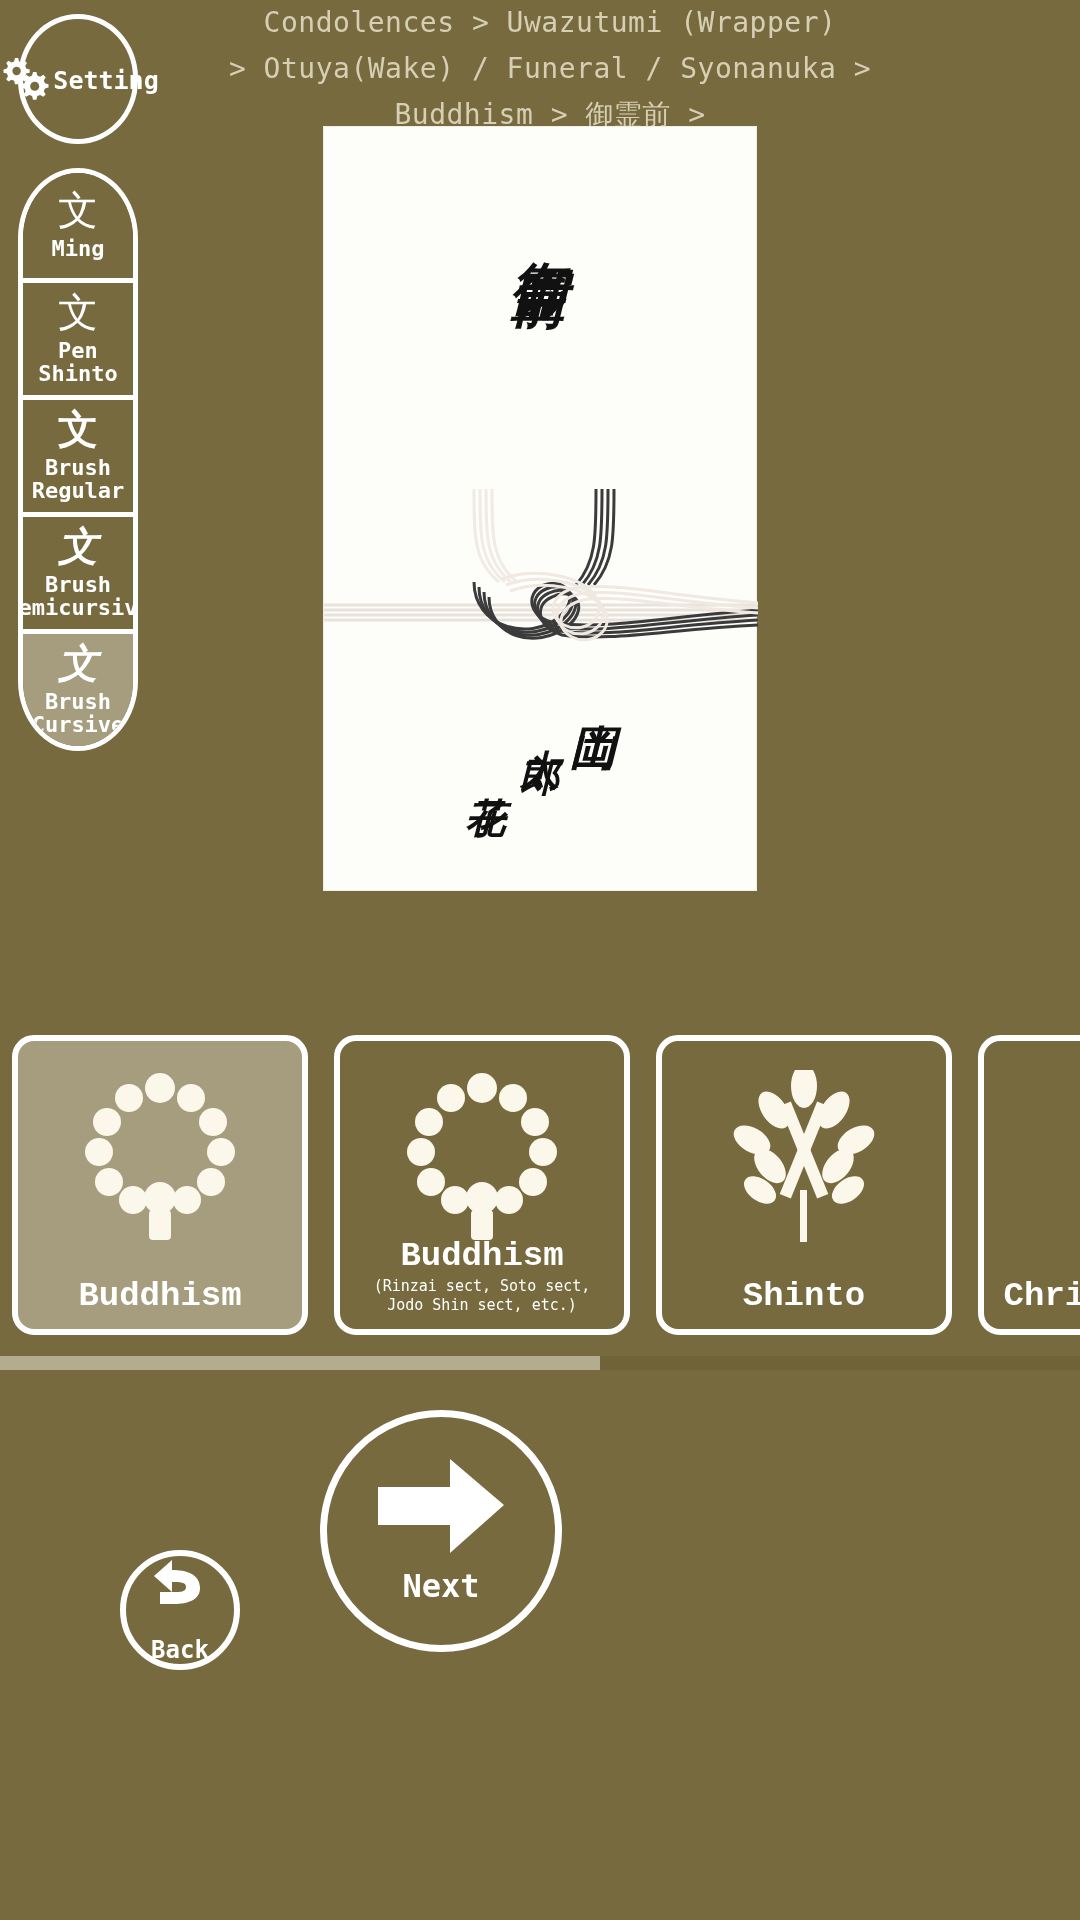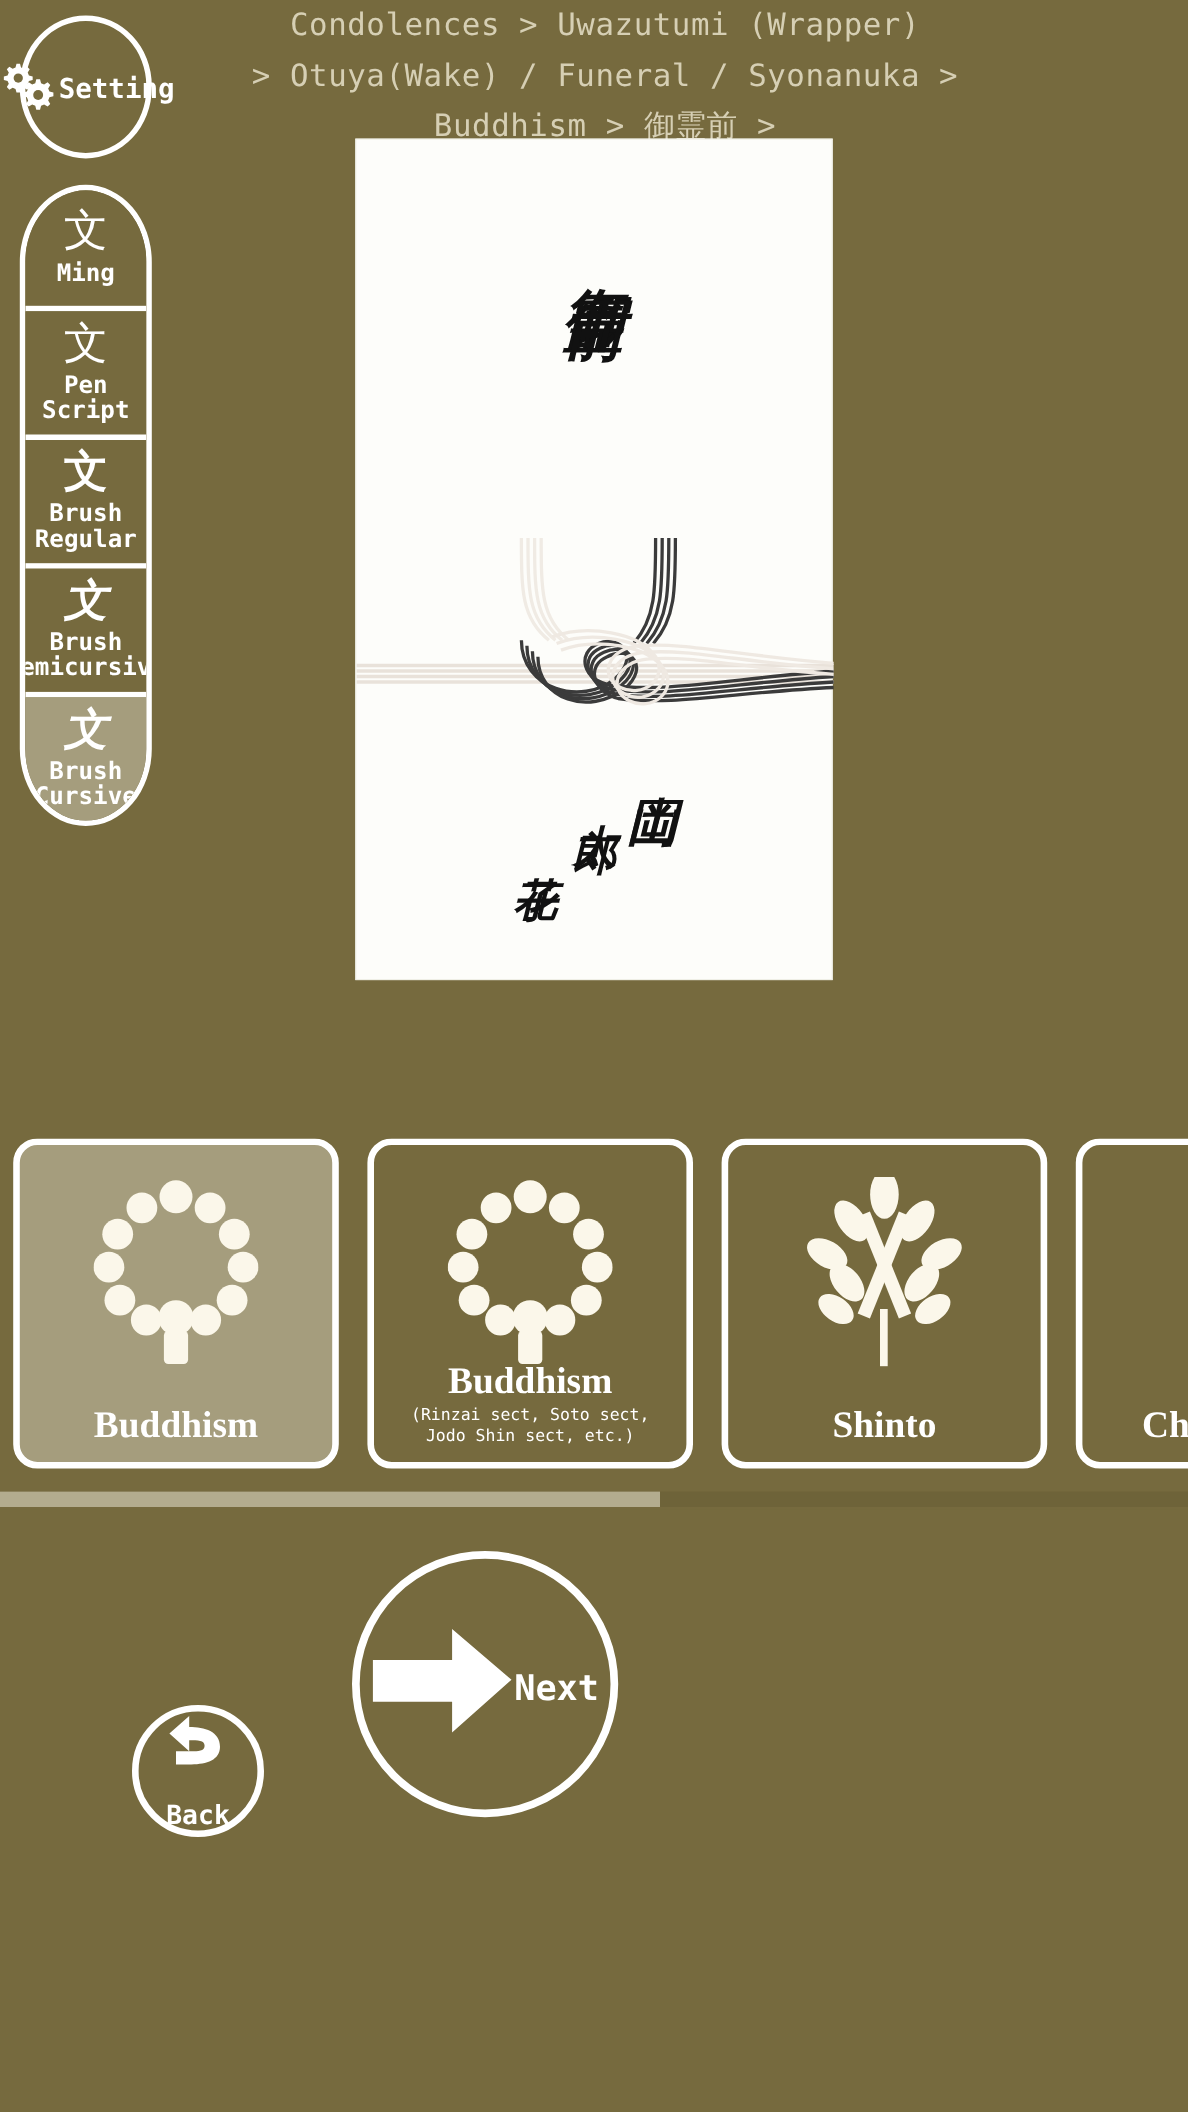--- a/index.html
+++ b/index.html
@@ -128,21 +128,21 @@
     position: relative;
   }
   .card.selected { background: #a59d7d; }
   .card-icon {
     position: absolute; left: 0; right: 0; top: 26px;
     height: 180px;
     display: flex; align-items: center; justify-content: center;
   }
   .card-label {
     color: #ffffff; font-size: 34px; font-weight: bold;
-    font-family: Liberation Serif, serif;
+    font-family: Liberation Mono, monospace;
     text-align: right; line-height: 38px;
   }
   .card-sub {
     color: #ffffff; font-size: 15px; line-height: 19px;
     font-family: "DejaVu Sans Mono", monospace;
     text-align: center; margin-top: 2px;
   }
 
   
   .scroll-track {
@@ -160,21 +160,21 @@
   .bottom-bar {
     position: absolute; left: 0; top: 1372px;
     width: 1080px; height: 548px;
     background: #766a3e;
   }
   .next-btn {
     position: absolute; left: 320px; top: 38px;
     width: 242px; height: 242px;
     border: 7px solid #ffffff;
     border-radius: 50%;
-    display: flex; flex-direction: row;
+    display: flex; flex-direction: column;
     align-items: center; justify-content: center;
   }
   .next-label {
     color: #ffffff; font-size: 32px; font-weight: bold;
     margin-top: 6px; font-family: "DejaVu Sans Mono", monospace;
   }
   .back-btn {
     position: absolute; left: 120px; top: 178px;
     width: 120px; height: 120px;
     border: 6px solid #ffffff;
@@ -211,21 +211,21 @@
   </div>
 
   <div class="font-list" id="font-list">
       <div class="font-item">
         <div class="font-glyph serif">文</div>
         <div class="font-name">Ming</div>
       </div>
       <div class="font-item">
         <div class="font-glyph sans">文</div>
         <div class="font-name">Pen
-Script</div>
+Shinto</div>
       </div>
       <div class="font-item">
         <div class="font-glyph brush">文</div>
         <div class="font-name">Brush
 Regular</div>
       </div>
       <div class="font-item">
         <div class="font-glyph semi">文</div>
         <div class="font-name">Brush
 Semicursive</div>

